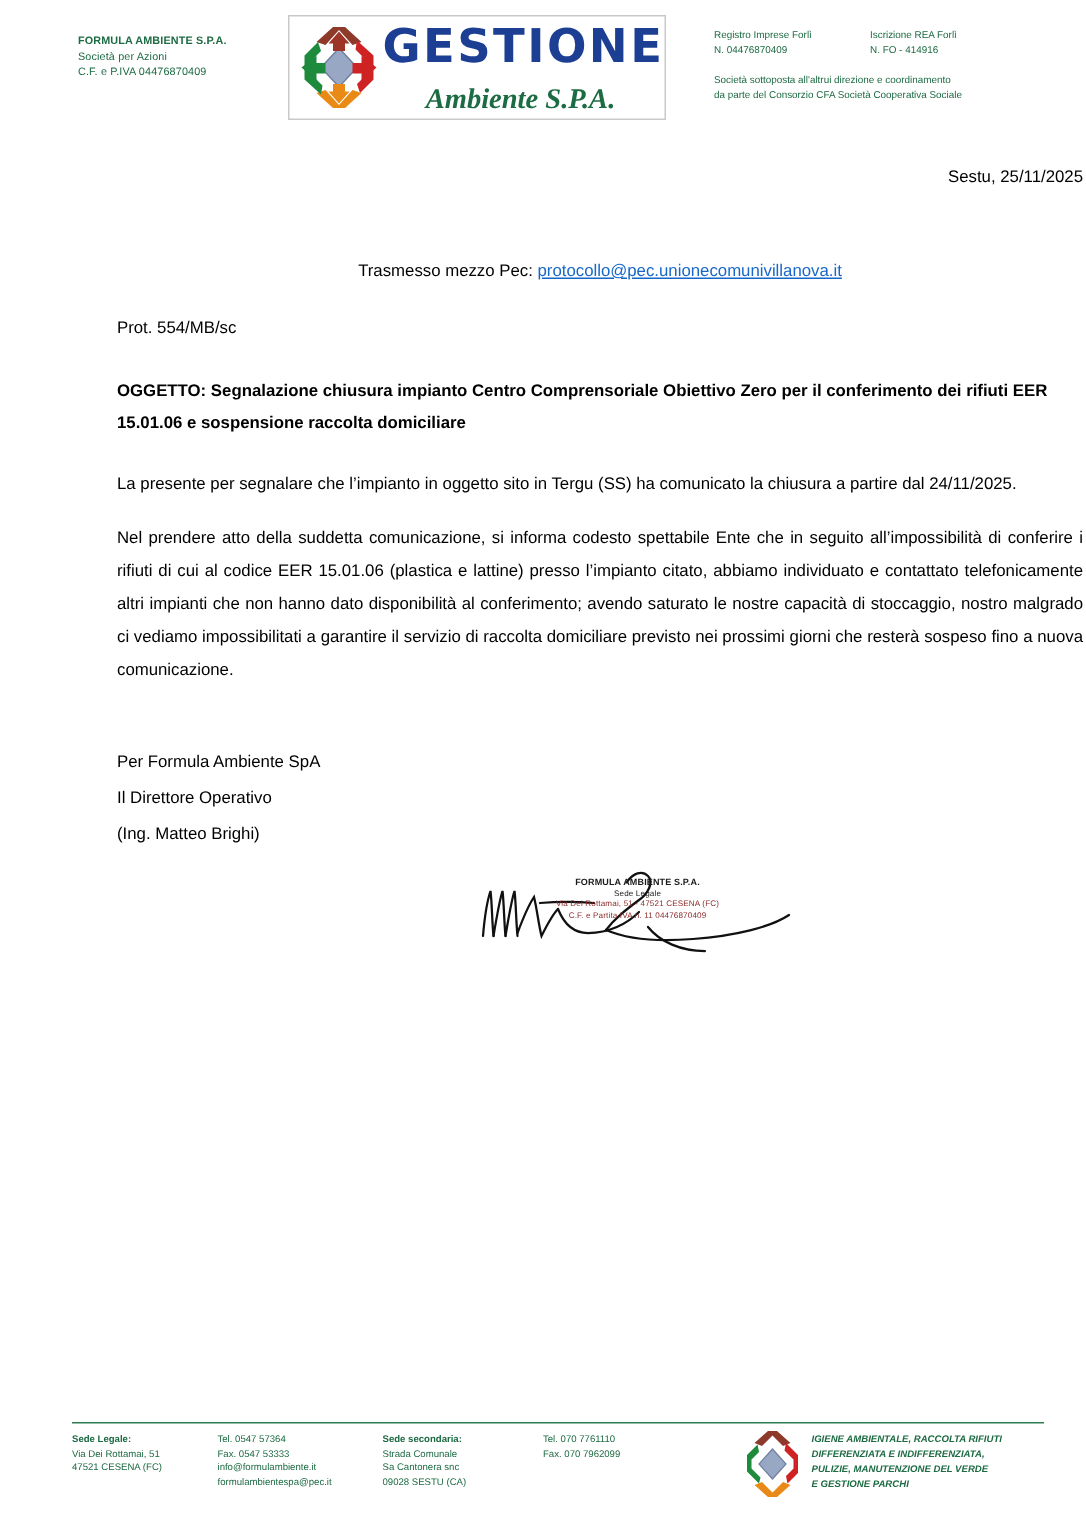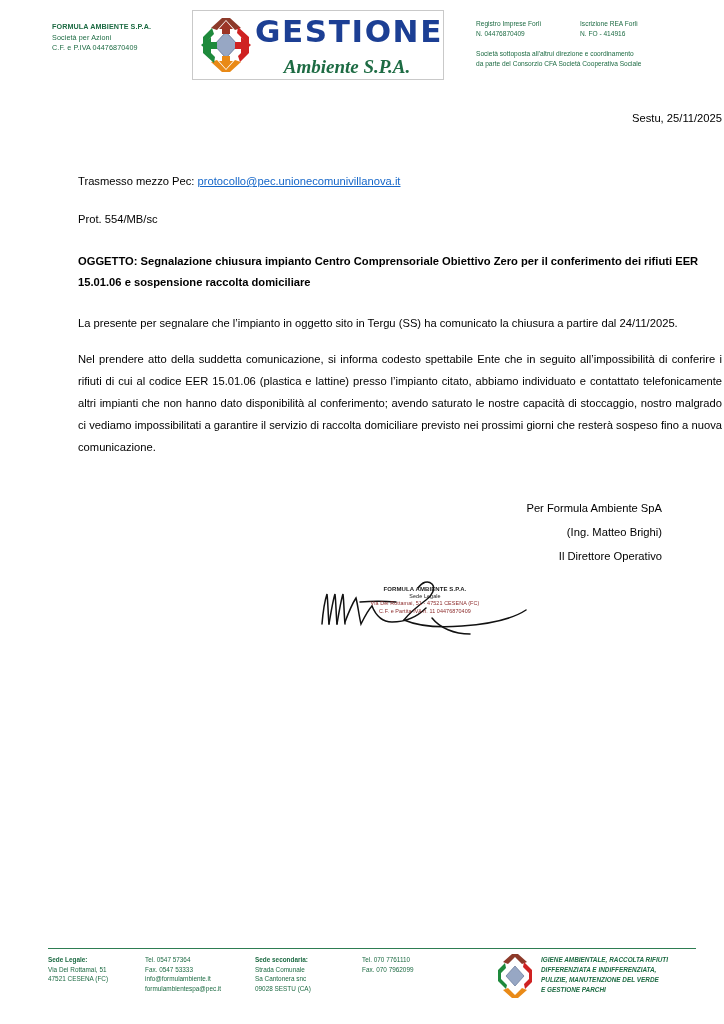--- a/index.html
+++ b/index.html
@@ -109,21 +109,21 @@
     margin-left: 30px;
   }
 
   .right-block {
     text-align: right;
   }
   .date-line { margin-top: 12px; }
   .addr { margin-top: 26px; }
   .addr .b { font-weight: bold; }
 
-  .pec-line { margin-top: 42px; }
+  .pec-line { margin-top: 42px; text-align: center; }
   .pec-link {
     color: #1667c9;
     text-decoration: underline;
   }
   .prot-line { margin-top: 17px; }
 
   .subject {
     margin-top: 21px;
     font-weight: bold;
     line-height: 21px;
@@ -132,21 +132,21 @@
   .para {
     margin-top: 19px;
     text-align: justify;
     line-height: 22px;
   }
   .para-tight { margin-top: 14px; }
 
   
   .sign-block {
     margin-top: 38px;
-    text-align: right;
+    text-align: left;
     line-height: 24px;
     padding-right: 60px;
   }
   .sign-area {
     position: relative;
     height: 120px;
     margin-top: 8px;
   }
   .sign-scribble {
     position: absolute;
@@ -274,22 +274,22 @@
 
     <div class="prot-line">Prot. 554/MB/sc</div>
 
     <div class="subject">OGGETTO: Segnalazione chiusura impianto Centro Comprensoriale Obiettivo Zero per il conferimento dei rifiuti EER 15.01.06 e sospensione raccolta domiciliare</div>
 
     <div class="para">La presente per segnalare che l’impianto in oggetto sito in Tergu (SS) ha comunicato la chiusura a partire dal 24/11/2025.</div>
     <div class="para para-tight">Nel prendere atto della suddetta comunicazione, si informa codesto spettabile Ente che in seguito all’impossibilità di conferire i rifiuti di cui al codice EER 15.01.06 (plastica e lattine) presso l’impianto citato, abbiamo individuato e contattato telefonicamente altri impianti che non hanno dato disponibilità al conferimento; avendo saturato le nostre capacità di stoccaggio, nostro malgrado ci vediamo impossibilitati a garantire il servizio di raccolta domiciliare previsto nei prossimi giorni che resterà sospeso fino a nuova comunicazione.</div>
 
     <div class="sign-block">
       <div>Per Formula Ambiente SpA</div>
+      <div>Il Direttore Operativo</div>
       <div>(Ing. Matteo Brighi)</div>
-      <div>Il Direttore Operativo</div>
     </div>
 
     <div class="sign-area">
       <div class="sign-scribble">
         <svg viewBox="0 0 220 70" width="220" height="70" aria-hidden="true">
           <g fill="none" stroke="#111111" stroke-width="1.5" stroke-linecap="round">
             <path d="M8,52 C9,40 11,28 13,22 C14,30 14,42 15,52"></path>
             <path d="M15,52 C17,40 19,28 21,22 C22,30 22,42 23,52"></path>
             <path d="M23,52 C25,40 27,28 29,22 C30,30 30,42 31,52"></path>
             <path d="M31,50 C34,42 38,32 42,26 C44,34 45,44 47,52 C50,46 54,38 58,34"></path>

